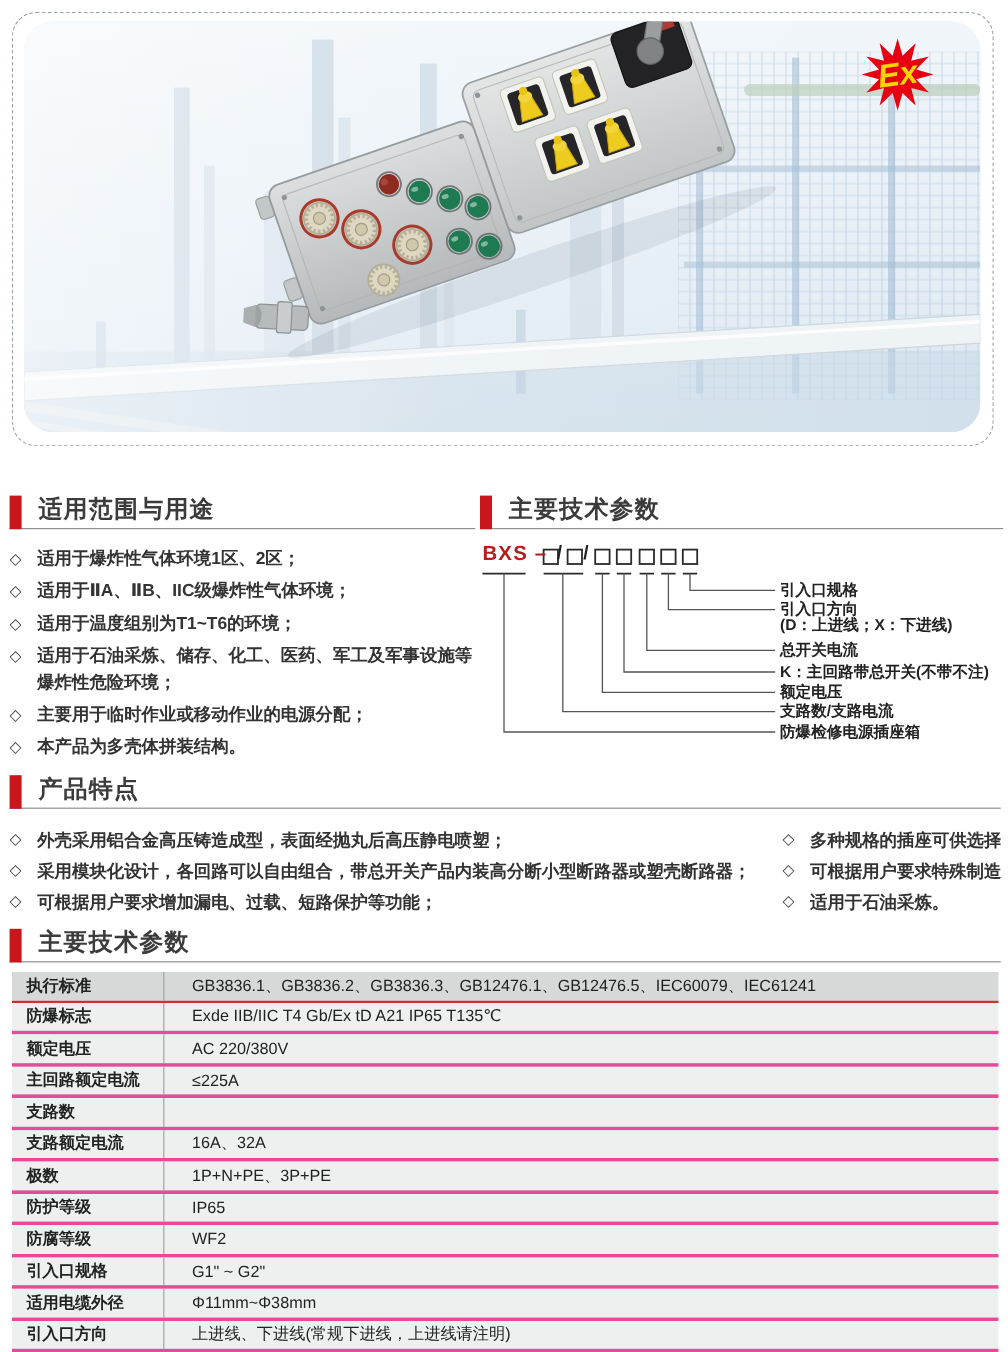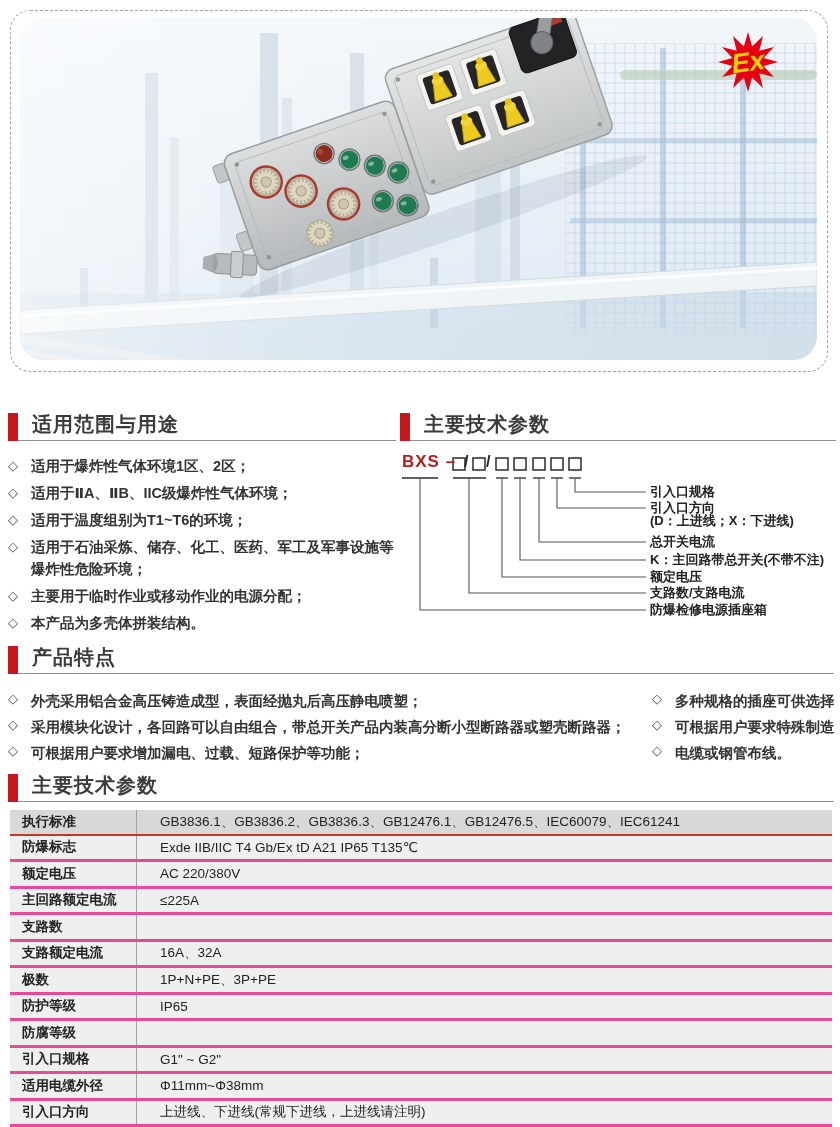--- a/index.html
+++ b/index.html
@@ -367,21 +367,21 @@
         <li>
         <span class="dm">◇</span>
         <span class="tx">多种规格的插座可供选择；</span>
       </li>
         <li>
         <span class="dm">◇</span>
         <span class="tx">可根据用户要求特殊制造；</span>
       </li>
         <li>
         <span class="dm">◇</span>
-        <span class="tx">电缆或钢管布线。</span>
+        <span class="tx">适用于石油采炼。</span>
       </li>
       </ul>
   </div>
 </div>
 
 <div class="section" style="left:8px;top:771px;width:826px;">
   <div class="sec-head">
     <div class="red-bar"></div>
     <div class="sec-title">主要技术参数</div>
   </div>
@@ -412,20 +412,21 @@
       <div class="spec-row">
       <div class="spec-label">极数</div>
       <div class="spec-value">1P+N+PE、3P+PE</div>
     </div>
       <div class="spec-row">
       <div class="spec-label">防护等级</div>
       <div class="spec-value">IP65</div>
     </div>
       <div class="spec-row">
       <div class="spec-label">防腐等级</div>
+      <div class="spec-value">WF2</div>
     </div>
       <div class="spec-row">
       <div class="spec-label">引入口规格</div>
       <div class="spec-value">G1" ~ G2"</div>
     </div>
       <div class="spec-row">
       <div class="spec-label">适用电缆外径</div>
       <div class="spec-value">Φ11mm~Φ38mm</div>
     </div>
       <div class="spec-row">

